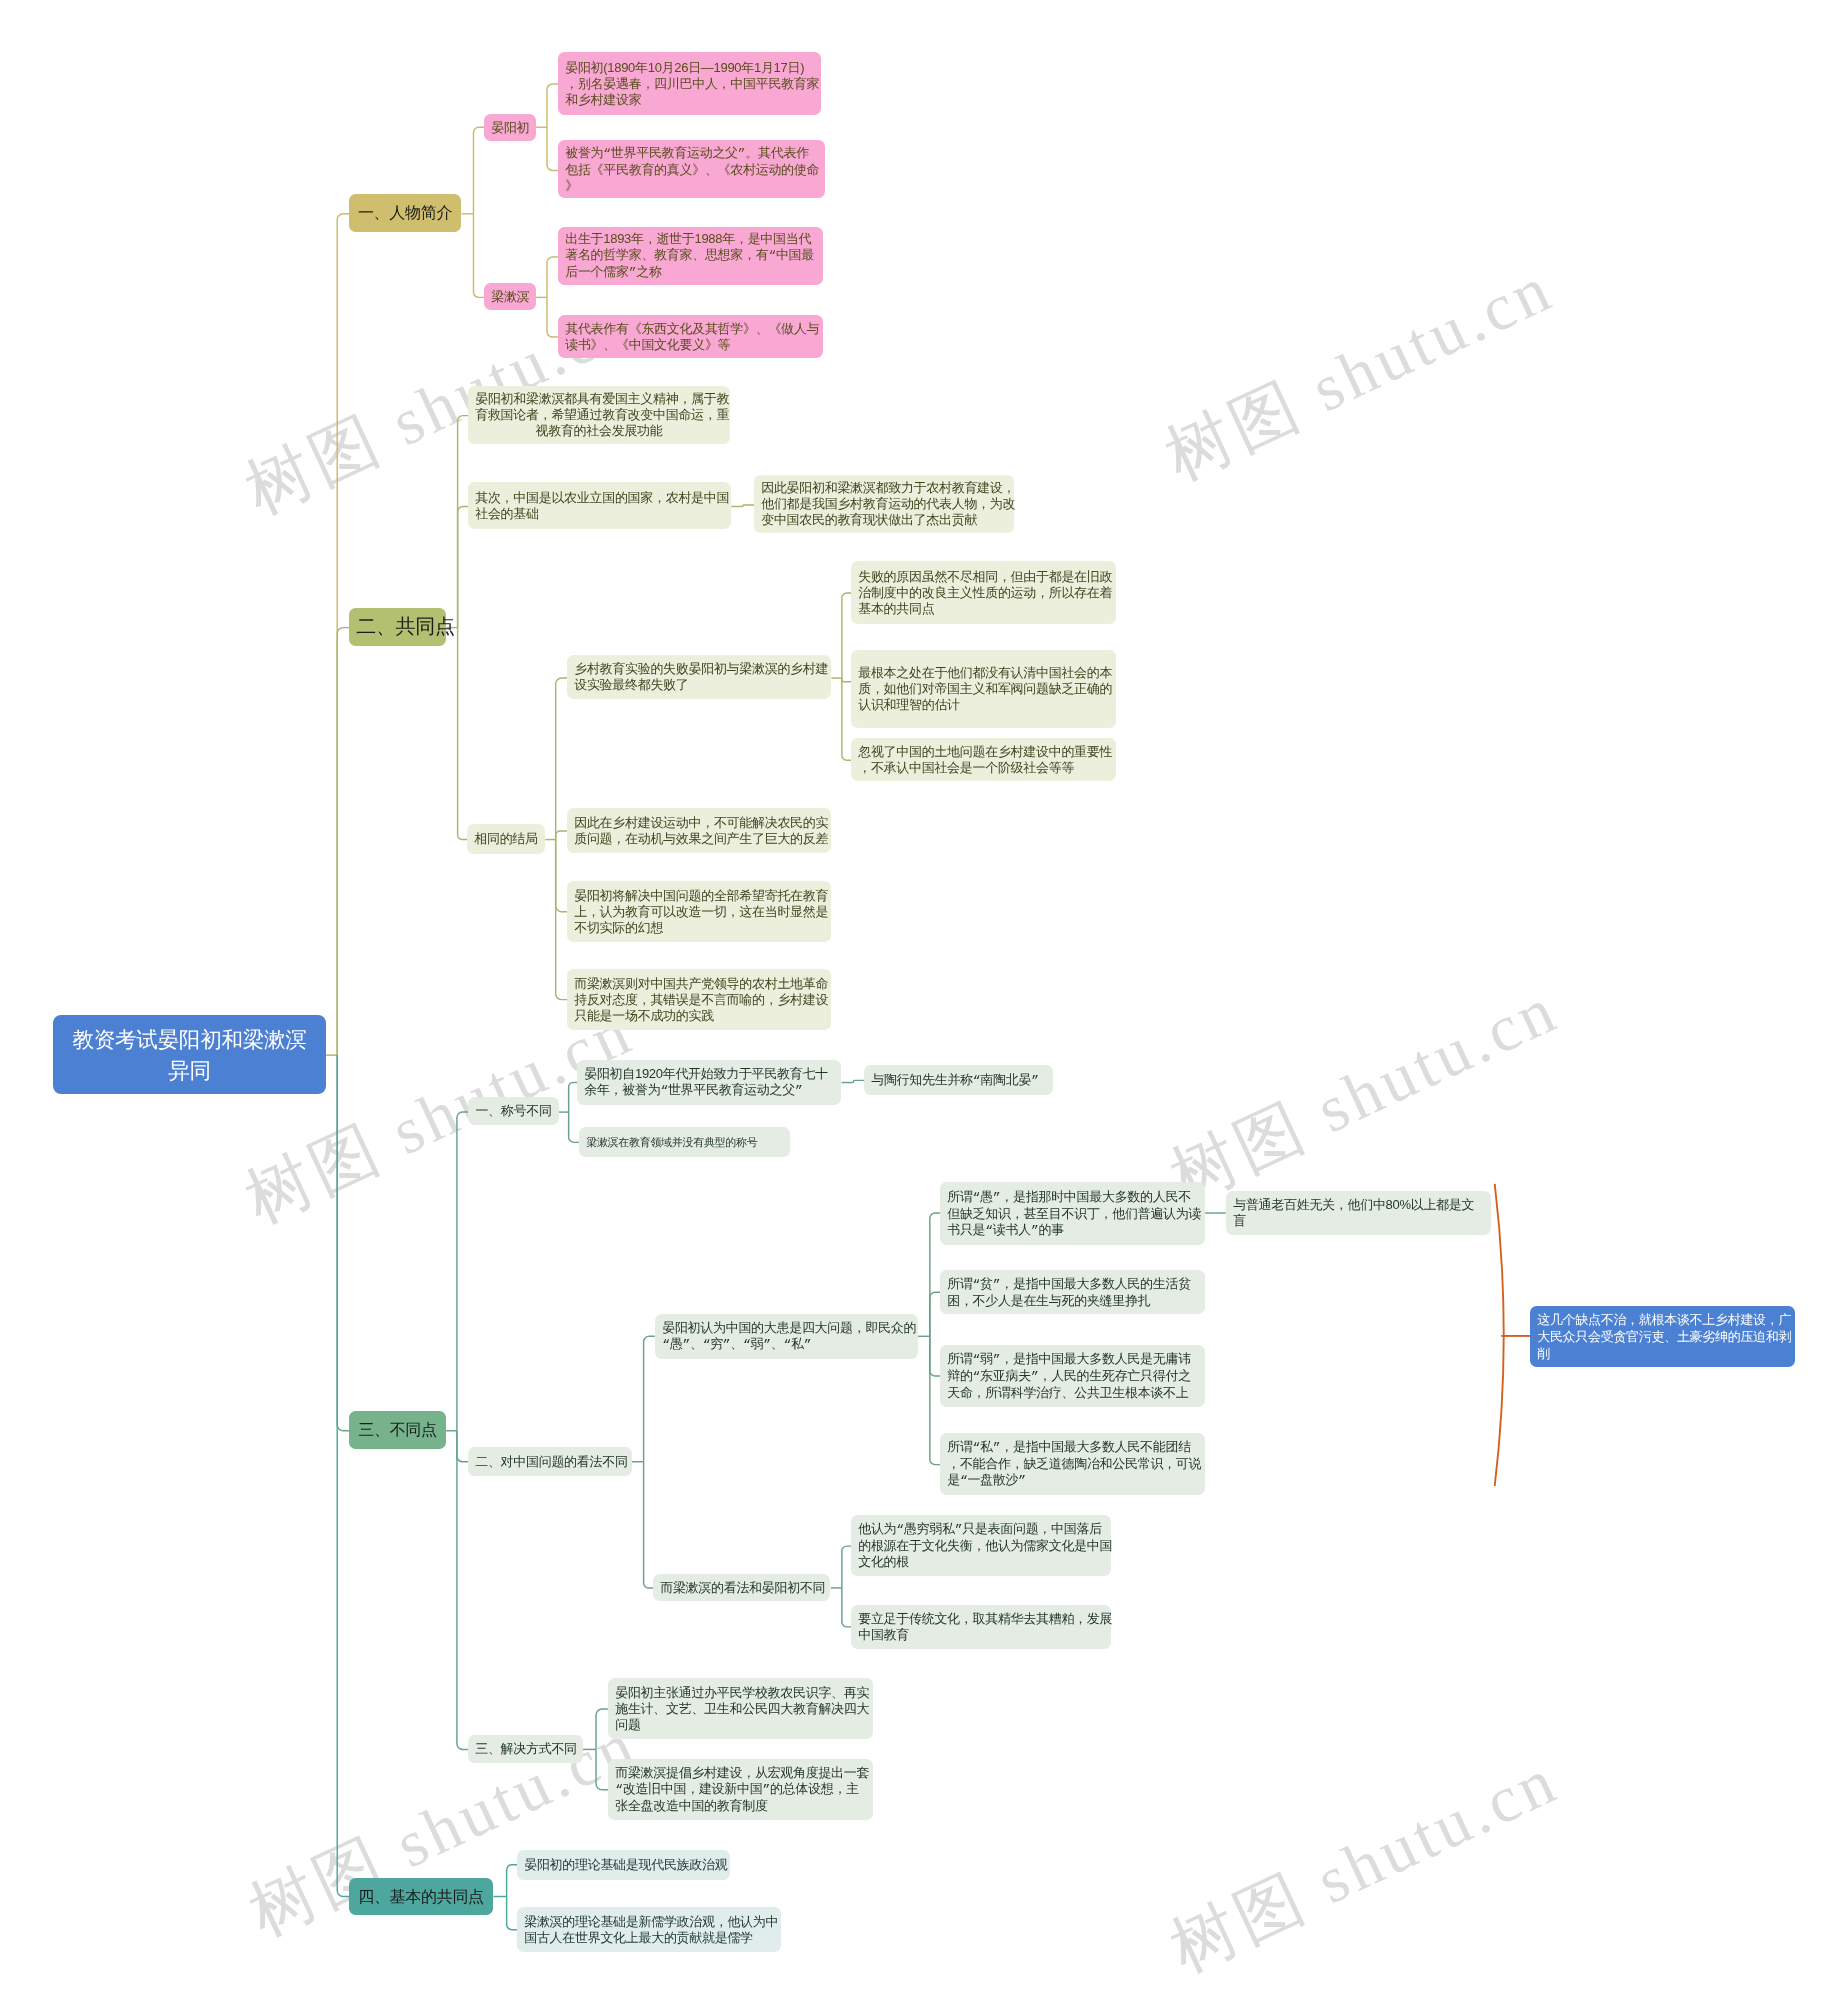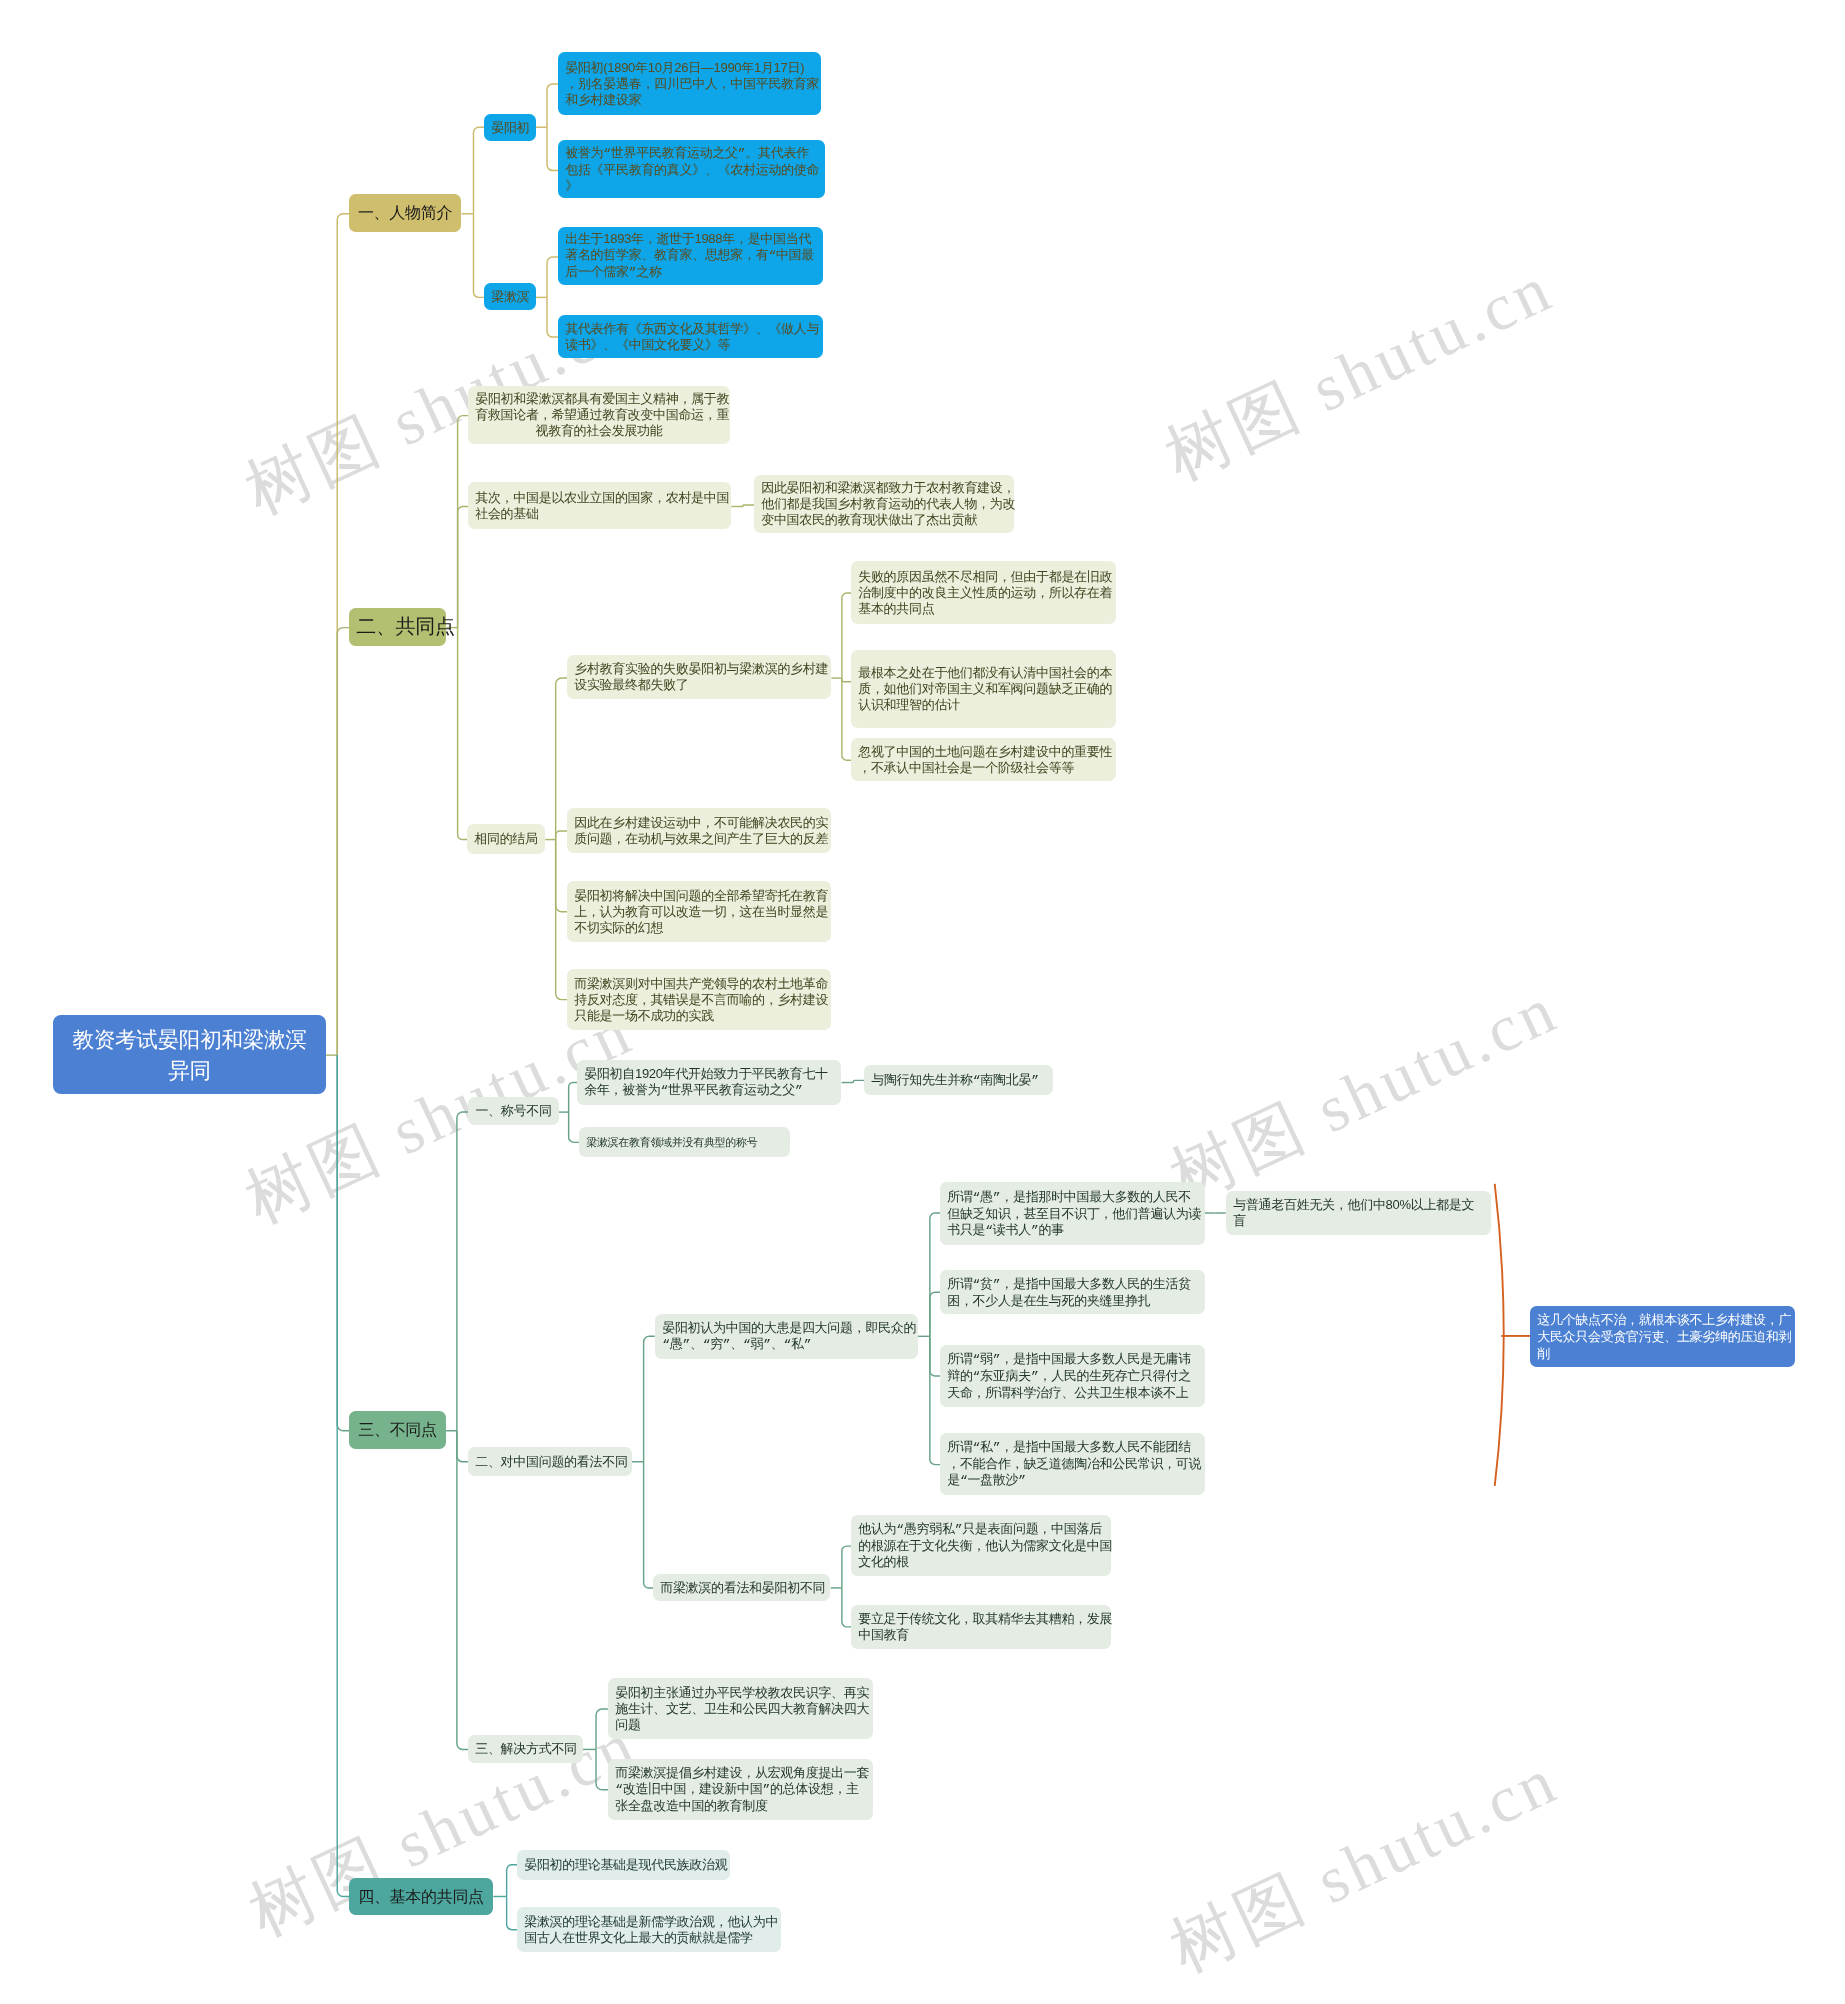--- a/index.html
+++ b/index.html
@@ -12,21 +12,21 @@
   #nodes{position:absolute;left:0;top:0;width:1846px;height:2005px;z-index:3;}
   .node{position:absolute;box-sizing:border-box;display:flex;align-items:center;border-radius:6.5px;}
   .node .tx{display:block;width:100%;white-space:pre;letter-spacing:-0.3px;}
   .root{background:#4c80d2;border-radius:8px;}
   .root .tx{color:#ffffff;text-align:center;}
   .head .tx{color:#1b1b19;text-align:center;}
   .b1{background:#cfbe6d;}
   .b2{background:#b3c071;}
   .b3{background:#76b38d;}
   .b4{background:#4da79f;}
-  .t1{background:#0ea5e9;} .t1 .tx{color:#594b1c;}
+  .t1{background:#f9a8d4;} .t1 .tx{color:#594b1c;}
   .t2{background:#edefdd;} .t2 .tx{color:#40451f;}
   .t3{background:#e4ece4;} .t3 .tx{color:#1f3328;}
   .t4{background:#e1edea;} .t4 .tx{color:#1b3632;}
   .blue{background:#4c80d2;} .blue .tx{color:#ffffff;}
   .fwq{font-family:"Liberation Mono",monospace;}
   .wmtext{position:absolute;color:#dcdcdc;white-space:nowrap;letter-spacing:4.3px;
           font-family:"Liberation Serif","DejaVu Serif",serif;transform-origin:0 0;}
 </style>
 </head>
 <body>

